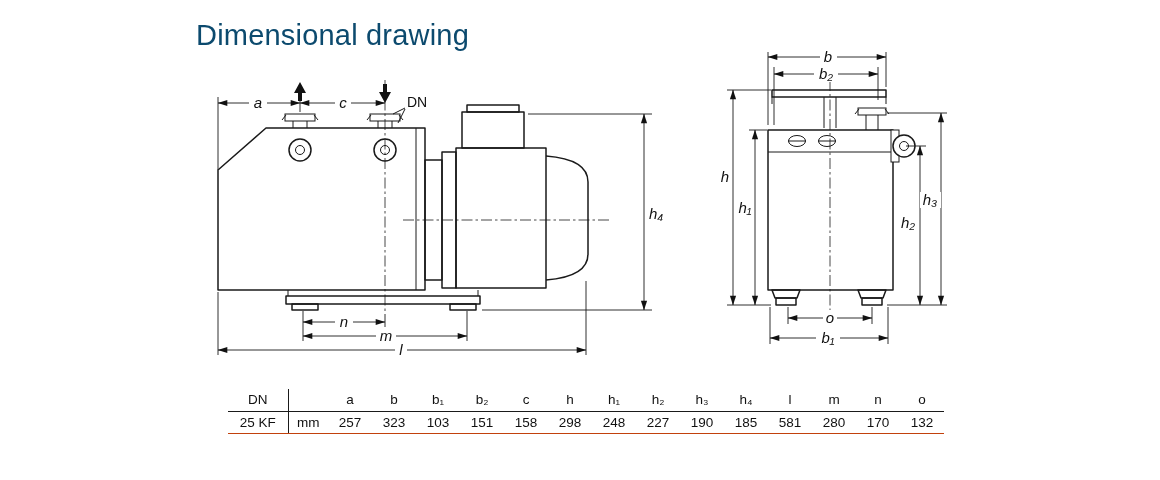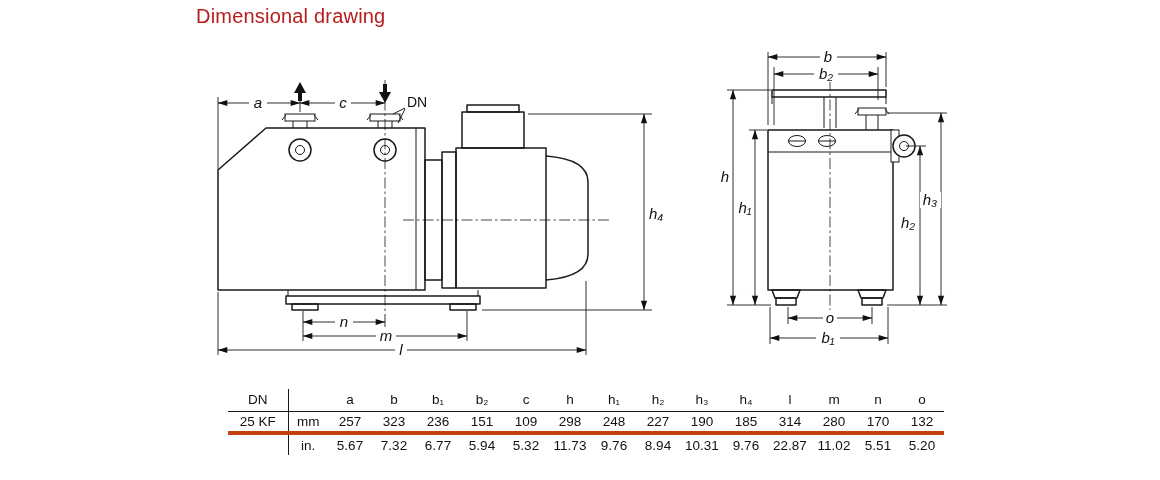--- a/index.html
+++ b/index.html
@@ -1,21 +1,21 @@
 <!DOCTYPE html>
 <html><head>
 <meta charset="utf-8">
 <style>
   * { margin:0; padding:0; box-sizing:border-box; }
   html,body { background:#fff; }
   .stage {
     position:relative; width:1160px; height:480px; background:#fff;
     font-family:"Liberation Sans","DejaVu Sans",sans-serif; color:#111; overflow:hidden;
   }
-  .title { position:absolute; left:196px; top:5px; font-size:20px; color:#b91c1c; letter-spacing:.2px; }
+  .title { position:absolute; left:196px; top:19px; font-size:29px; color:#0c4a6e; letter-spacing:.2px; }
   .drawing { position:absolute; left:0; top:0; }
 
   svg .ol   { fill:none; stroke:#1a1a1a; stroke-width:1.5; stroke-linejoin:round; }
   svg .tl   { fill:none; stroke:#1a1a1a; stroke-width:1; }
   svg .wf   { fill:#fff; stroke:#1a1a1a; stroke-width:1.5; }
   svg .wf2  { fill:#fff; stroke:#1a1a1a; stroke-width:1; }
   svg .dim  { fill:none; stroke:#1a1a1a; stroke-width:.9; }
   svg .cl   { fill:none; stroke:#1a1a1a; stroke-width:.8; stroke-dasharray:11 3 2.5 3; }
   svg .solid{ fill:#111; stroke:none; }
   svg .mask { fill:#fff; }
@@ -27,21 +27,21 @@
   .dims-table { position:absolute; left:228px; top:389px; width:716px; border-collapse:collapse; table-layout:fixed; }
   .dims-table col.c-dn   { width:60px; }
   .dims-table col.c-unit { width:40px; }
   .dims-table col.c-v    { width:44px; }
   .dims-table th, .dims-table td {
     font-weight:normal; font-size:13.5px; text-align:center; height:22px;
     padding:0 2px; white-space:nowrap; color:#111;
   }
   .dims-table thead th { border-bottom:1.3px solid #1a1a1a; }
   .dims-table .dn-cell { border-right:1.3px solid #1a1a1a; }
-  .dims-table tbody tr.row-mm td { border-bottom:4px solid #c2410c; }
+  .dims-table tbody tr.row-mm td { border-bottom:1px solid #c2410c; }
 </style>
 </head>
 <body>
 
 <div class="stage">
 
   <div class="title">Dimensional drawing</div>
 
   <svg class="drawing" viewBox="0 0 1160 378" width="1160" height="378" xmlns="http://www.w3.org/2000/svg">
     <defs>
@@ -248,46 +248,28 @@
         <th>n</th>
         <th>o</th>
       </tr>
     </thead>
     <tbody>
       <tr class="row-mm">
         <td class="dn-cell">25 KF</td>
         <td>mm</td>
         <td>257</td>
         <td>323</td>
-        <td>236</td>
+        <td>103</td>
         <td>151</td>
-        <td>109</td>
+        <td>158</td>
         <td>298</td>
         <td>248</td>
         <td>227</td>
         <td>190</td>
         <td>185</td>
-        <td>314</td>
+        <td>581</td>
         <td>280</td>
         <td>170</td>
         <td>132</td>
       </tr>
-      <tr class="row-in">
-        <td class="dn-cell"></td>
-        <td>in.</td>
-        <td>5.67</td>
-        <td>7.32</td>
-        <td>6.77</td>
-        <td>5.94</td>
-        <td>5.32</td>
-        <td>11.73</td>
-        <td>9.76</td>
-        <td>8.94</td>
-        <td>10.31</td>
-        <td>9.76</td>
-        <td>22.87</td>
-        <td>11.02</td>
-        <td>5.51</td>
-        <td>5.20</td>
-      </tr>
     </tbody>
   </table>
 </div>
 
 </body></html>

